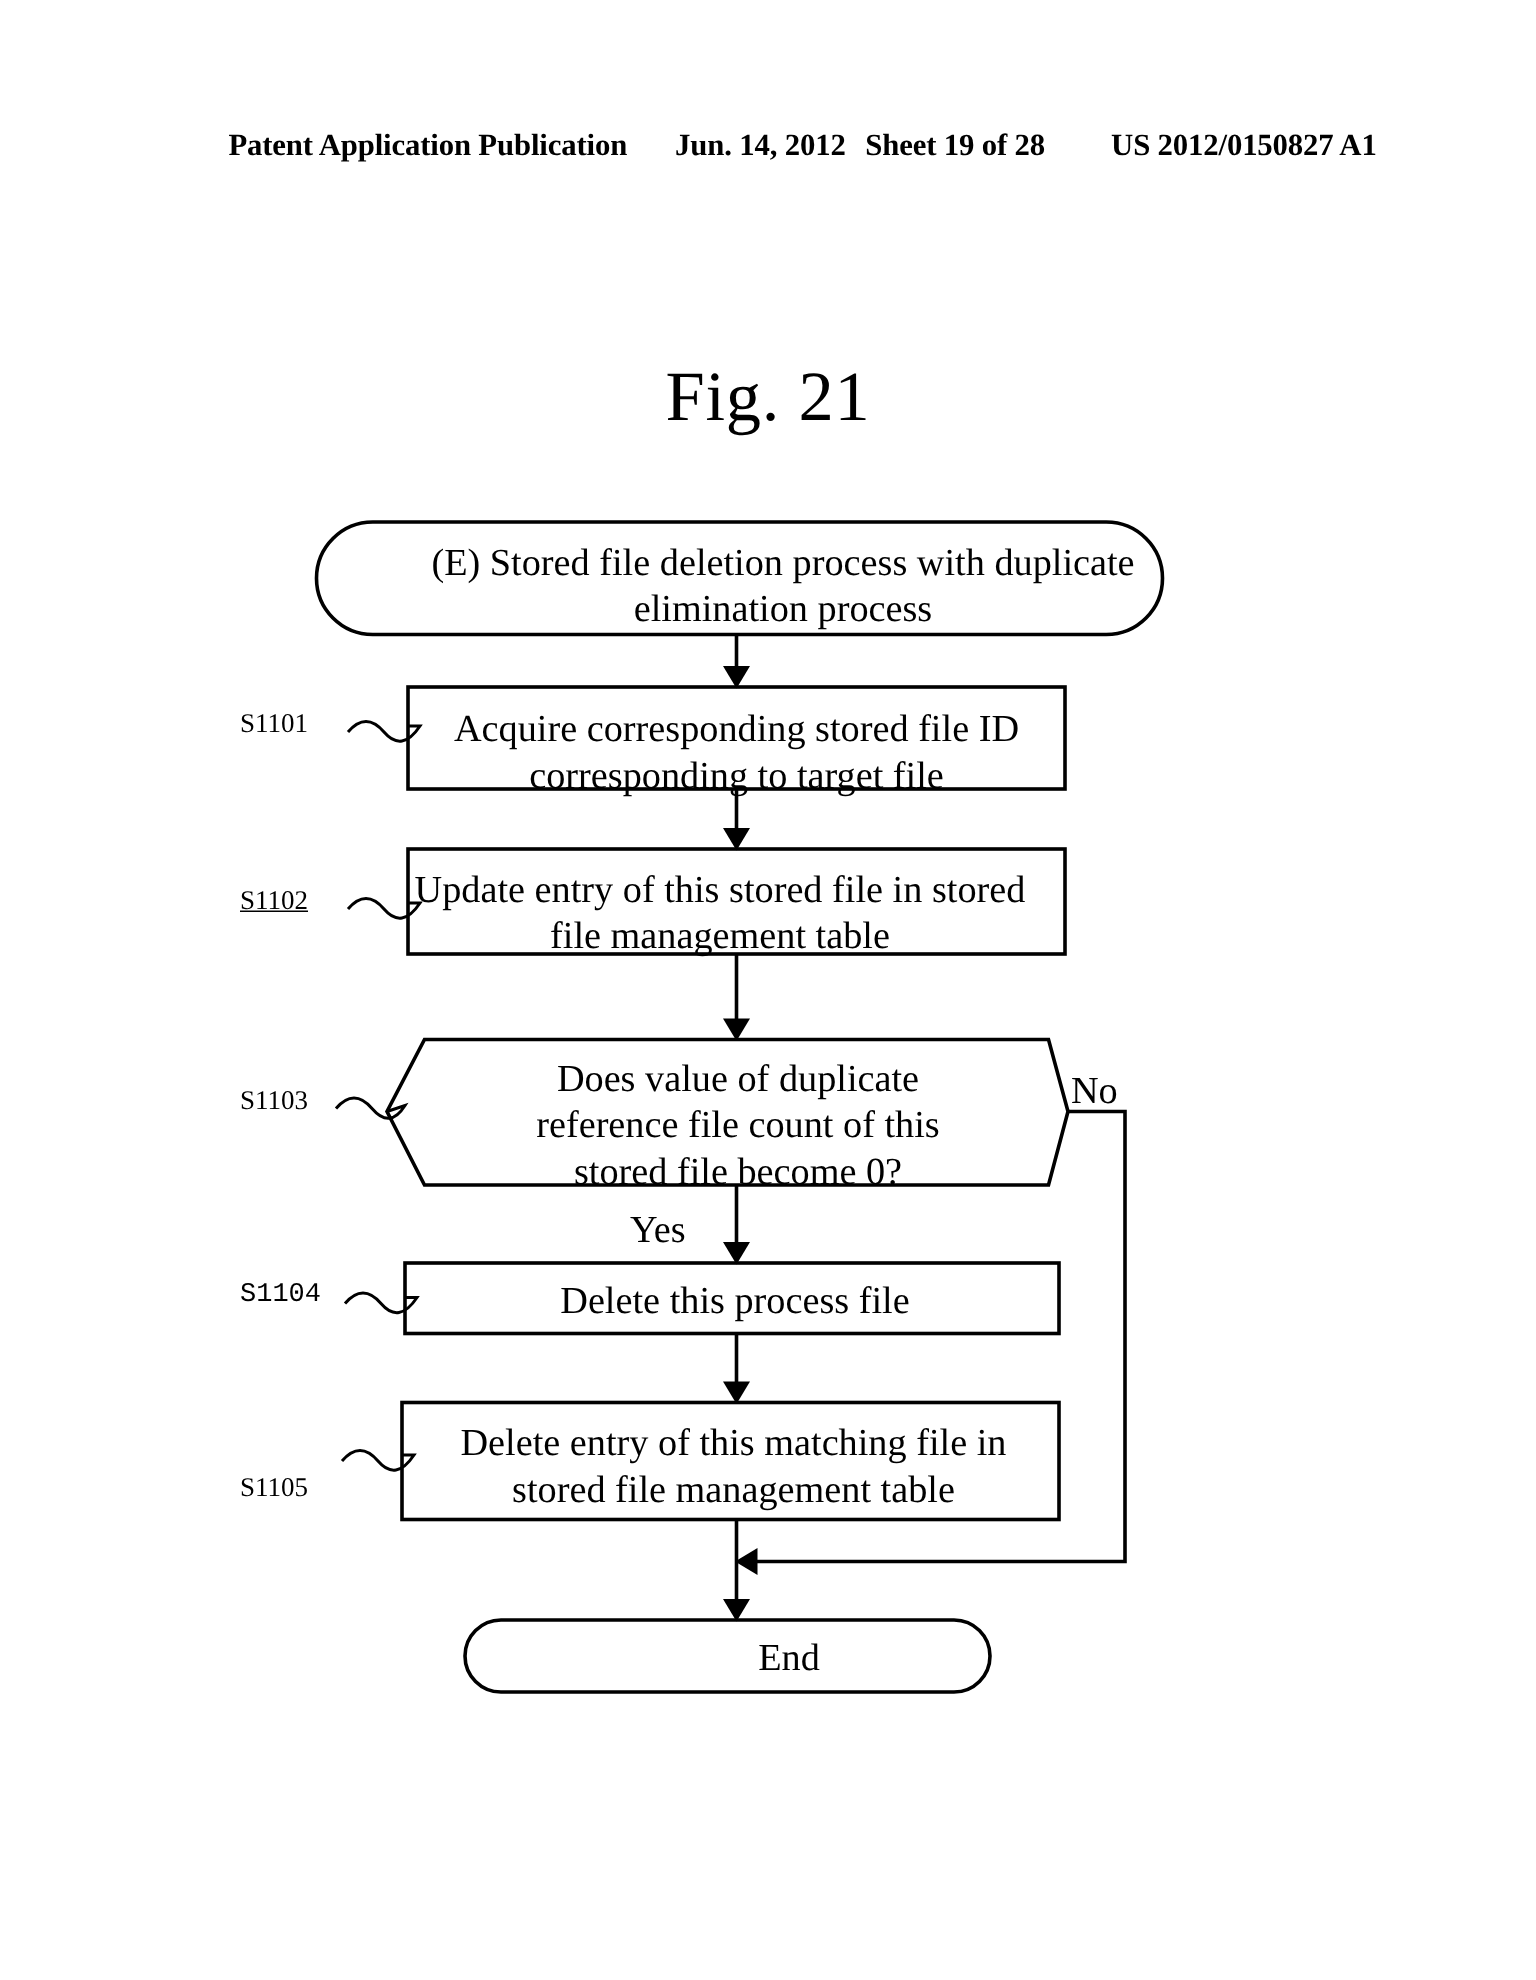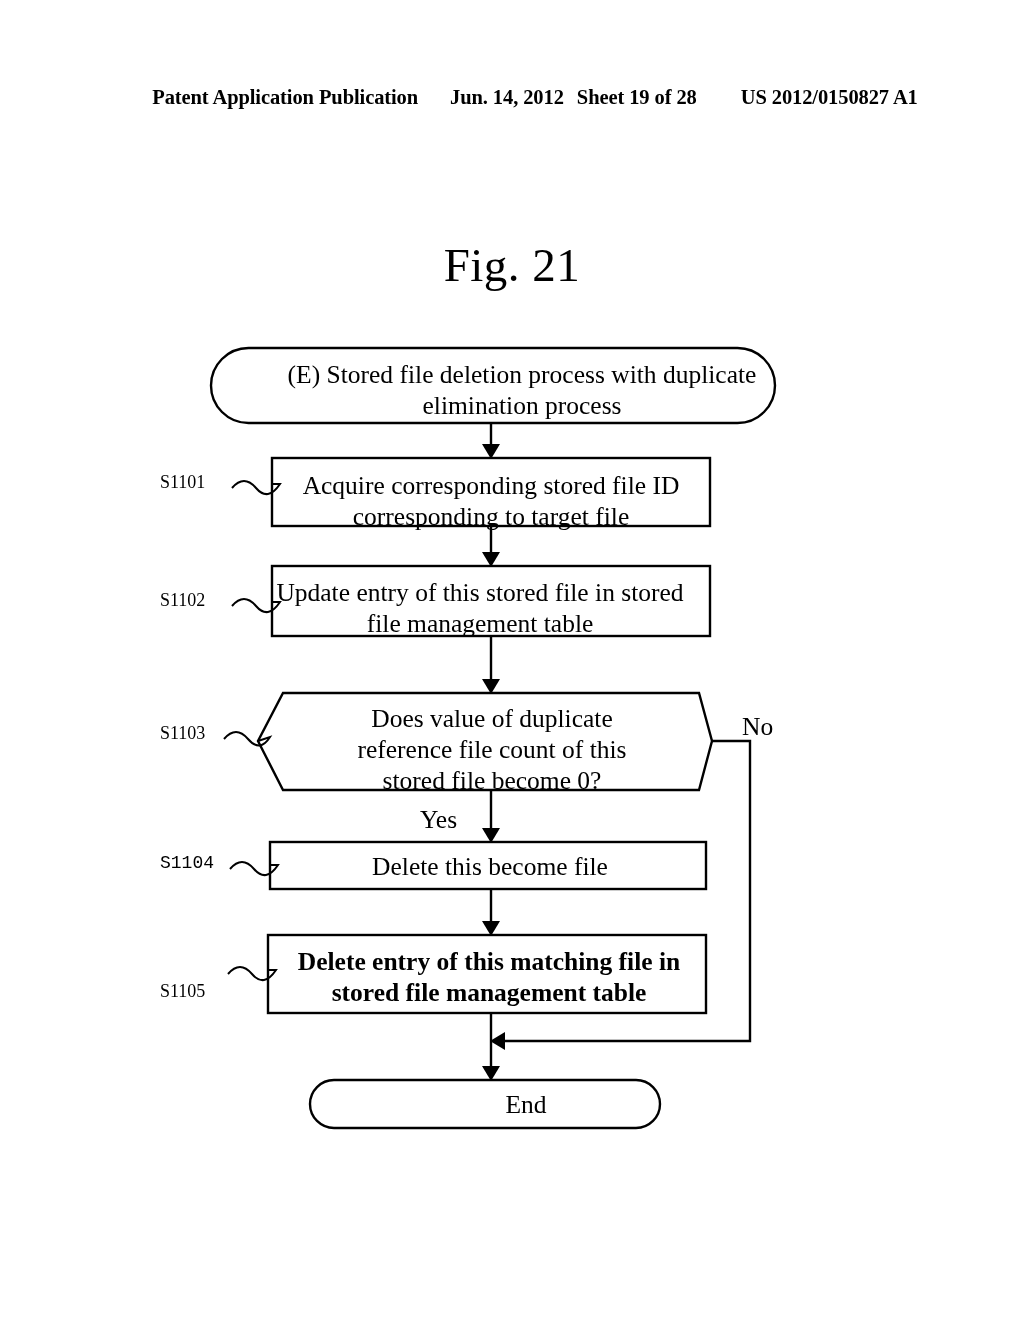--- a/index.html
+++ b/index.html
@@ -96,32 +96,32 @@
     line-height: 28px;
     white-space: nowrap;
   }
 
   
   #start-oval-text  { left: 212px; top: 359px; width: 620px; }
   #box-s1101-text   { left: 274px; top: 470px; width: 434px; }
   #box-s1102-text   { left: 274px; top: 577px; width: 412px; }
   #hex-s1103-text   { left: 276px; top: 703px; width: 432px; }
   #box-s1104-text   { left: 272px; top: 851px; width: 436px; }
-  #box-s1105-text   { left: 270px; top: 946px; width: 438px; font-weight: bold; }
+  #box-s1105-text   { left: 270px; top: 946px; width: 438px; }
   #end-oval-text    { left: 312px; top: 1089px; width: 348px; padding-left: 40px; }
 
   
   #step-s1101 { left: 160px; top: 467px; }
-  #step-s1102 { left: 160px; top: 585px; }
+  #step-s1102 { left: 160px; top: 585px; text-decoration: underline; }
   #step-s1103 { left: 160px; top: 718px; }
   #step-s1104 { left: 160px; top: 848px; font-family: Liberation Mono, monospace; }
   #step-s1105 { left: 160px; top: 976px; }
 
   
-  #label-no  { left: 714px; top: 713px; margin-left: 28px; }
+  #label-no  { left: 714px; top: 713px; }
   #label-yes { left: 420px; top: 806px; }
 </style>
 </head>
 <body>
 
 <div id="patent-header">
   <span class="h-pub">Patent Application Publication</span>
   <span class="h-date">Jun. 14, 2012</span>
   <span class="h-sheet">Sheet 19 of 28</span>
   <span class="h-num">US 2012/0150827 A1</span>
@@ -179,21 +179,21 @@
 <div class="node-text" id="box-s1101-text">Acquire corresponding stored file ID
 corresponding to target file</div>
 
 <div class="node-text" id="box-s1102-text">Update entry of this stored file in stored
 file management table</div>
 
 <div class="node-text" id="hex-s1103-text">Does value of duplicate
 reference file count of this
 stored file become 0?</div>
 
-<div class="node-text" id="box-s1104-text">Delete this become file</div>
+<div class="node-text" id="box-s1104-text">Delete this process file</div>
 
 <div class="node-text" id="box-s1105-text">Delete entry of this matching file in
 stored file management table</div>
 
 <div class="node-text" id="end-oval-text">End</div>
 
 <div class="step-label" id="step-s1101">S1101</div>
 <div class="step-label" id="step-s1102">S1102</div>
 <div class="step-label" id="step-s1103">S1103</div>
 <div class="step-label" id="step-s1104">S1104</div>

